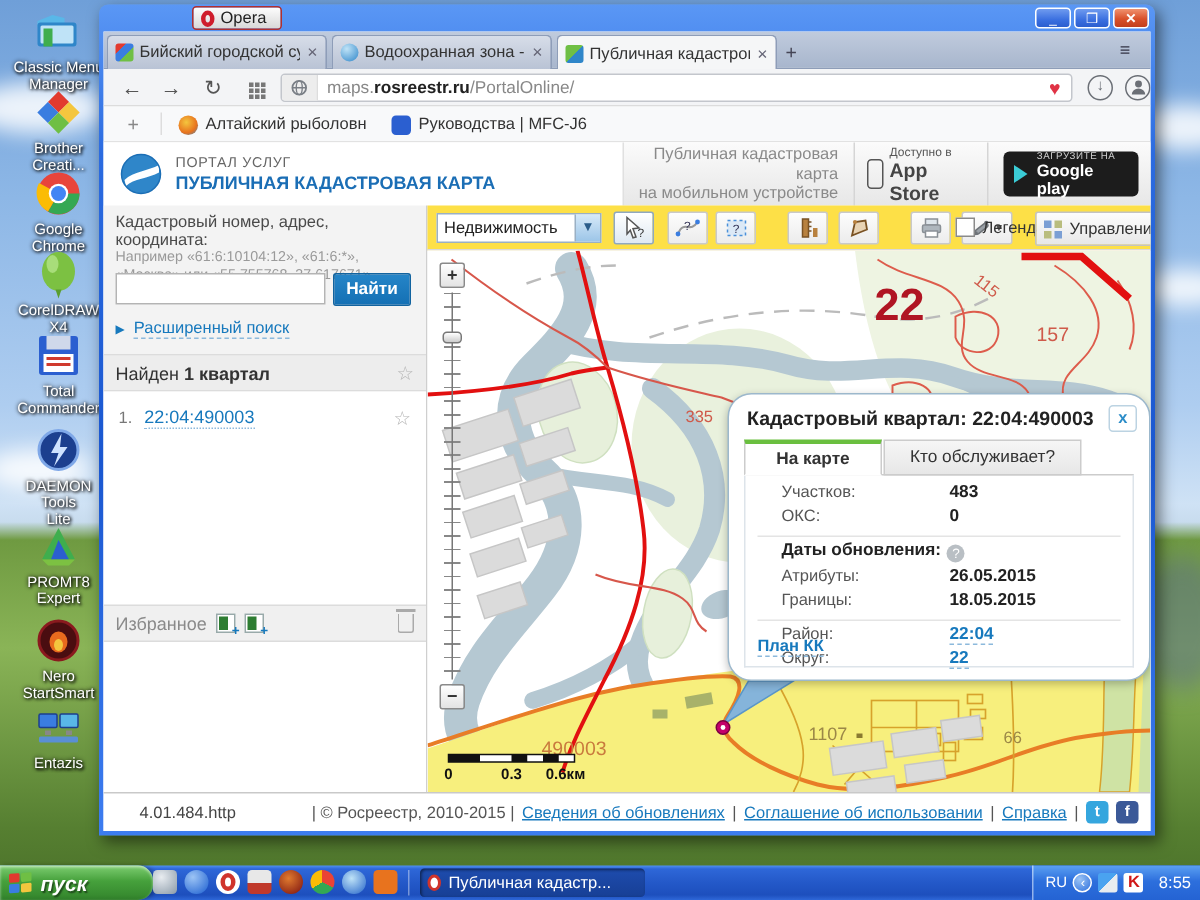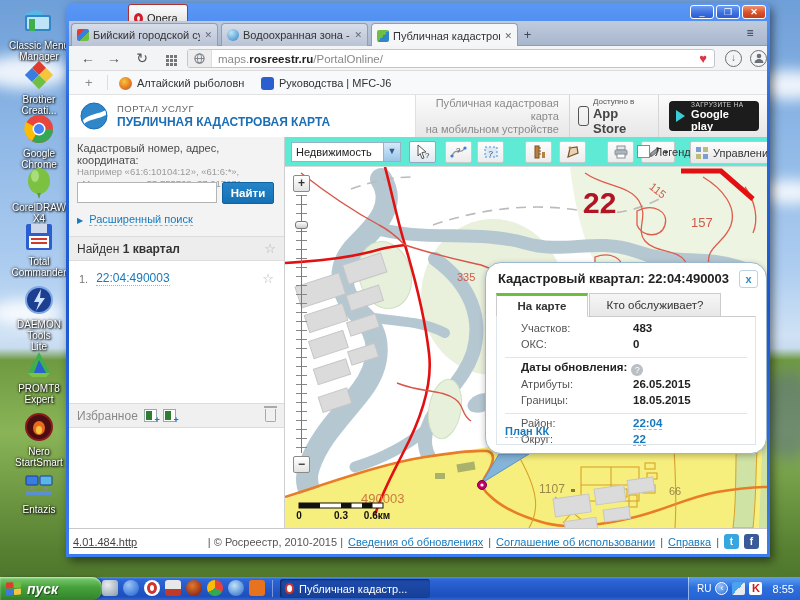--- a/index.html
+++ b/index.html
@@ -15,21 +15,21 @@
   
   .dicon { position:absolute; left:6px; width:66px; text-align:center; cursor:default; }
   .dicon .ic { width:34px; height:34px; margin:0 auto; display:block; }
   .dicon .lbl { margin-top:2px; font-size:10px; line-height:11px; color:#fff; text-shadow:1px 1px 2px #000, 0 0 3px #000; white-space:pre-line; }
 
   
   .win { position:absolute; left:66px; top:3px; width:704px; height:554px;
     background:linear-gradient(180deg,#5a97f5 0%,#2b6be0 18%,#1a57d0 55%,#3d7df0 100%);
     border-radius:6px 6px 0 0; box-shadow:3px 4px 10px rgba(0,0,0,.5); }
   .titlebar { position:absolute; left:0; top:0; right:0; height:18px; }
-  .opera-btn { position:absolute; left:62px; top:1px; height:28px; padding:1px 9px 1px 5px;
+  .opera-btn { position:absolute; left:62px; top:1px; height:16px; padding:1px 9px 1px 5px;
     background:linear-gradient(180deg,#fdfdfd,#d8d8d8); border:1px solid #b03030; border-radius:3px;
     font-size:11px; color:#222; display:flex; align-items:center; gap:4px; }
   .opera-o { width:9px; height:11px; border:3px solid #cf1d2c; border-radius:50%; }
   .winbtns { position:absolute; right:4px; top:2px; display:flex; gap:2px; }
   .wbtn { width:24px; height:14px; border:1px solid #fff; border-radius:3px; color:#fff;
     font-size:9px; line-height:12px; text-align:center;
     background:linear-gradient(180deg,#6f9bef,#3a6fe0 60%,#2b5ecf); }
   .wbtn.close { background:linear-gradient(180deg,#f0926f,#d9512a 55%,#c23f1d); font-weight:bold; }
   .win-inner { position:absolute; left:3px; right:3px; top:18px; bottom:3px; background:#fff; overflow:hidden; }
 
@@ -109,21 +109,21 @@
   .fav-head .ft { font-size:12px; color:#8a8a8a; }
   .xlico { width:13px; height:13px; position:relative; background:#fff; border:1px solid #9aa; }
   .xlico::before { content:""; position:absolute; inset:1px 4px 1px 1px; background:#2e7d32; }
   .xlico::after { content:"+"; position:absolute; right:-4px; bottom:-4px; font-size:9px; font-weight:bold; color:#1779bd; }
   .trash { margin-left:auto; width:11px; height:13px; border:1px solid #aaa; border-top:none; border-radius:0 0 2px 2px; position:relative; }
   .trash::before { content:""; position:absolute; left:-2px; top:-3px; right:-2px; height:2px; background:#aaa; }
   .fav-body { height:100px; background:#fff; }
 
   
   .map-col { position:absolute; left:216px; top:42px; right:0; bottom:26px; }
-  .map-toolbar { position:absolute; left:0; top:0; right:0; height:30px; background:#5eead4; border-bottom:1px solid #d9d9d9; overflow:hidden; }
+  .map-toolbar { position:absolute; left:0; top:0; right:0; height:30px; background:#fde047; border-bottom:1px solid #d9d9d9; overflow:hidden; }
   .layer-sel { position:absolute; left:6px; top:5px; width:110px; height:20px; border:1px solid #9ab0c4; background:#fff;
     font-size:11px; color:#222; display:flex; align-items:center; }
   .layer-sel .txt { flex:1; padding-left:4px; }
   .layer-sel .arr { width:17px; height:18px; background:linear-gradient(180deg,#d6e9f8,#9cc5e8); border-left:1px solid #9ab0c4;
     color:#2a5c8a; font-size:9px; text-align:center; line-height:17px; }
   .tbtn { position:absolute; top:4px; width:27px; height:22px; border:1px solid #c9c9c9; border-radius:2px;
     background:linear-gradient(180deg,#fdfdfd,#ececec); display:flex; align-items:center; justify-content:center; }
   .tbtn.sel { border-color:#8fa8c0; background:linear-gradient(180deg,#fff,#dfe9f2); }
   .legend-wrap { position:absolute; left:352px; top:8px; display:flex; align-items:center; gap:5px; font-size:11px; color:#333; }
   .cbx { width:13px; height:13px; border:1px solid #8a8a8a; background:#fff; }
@@ -160,21 +160,21 @@
   .prow .pv.link { color:#1779bd; border-bottom:1px dashed #8cb9dc; font-size:11.5px; }
   .pdiv { position:absolute; left:8px; right:8px; border-top:1px solid #e4e4e4; }
   .pdates { font-weight:bold; color:#222; font-size:11.5px; }
   .phelp { display:inline-block; width:12px; height:12px; border-radius:50%; background:#b9bfc4; color:#fff;
     font-size:9px; text-align:center; line-height:12px; margin-left:4px; vertical-align:-2px; }
   .pplan { position:absolute; left:8px; bottom:6px; color:#1779bd; font-weight:bold; border-bottom:1px dashed #8cb9dc; }
 
   
   .site-footer { position:absolute; left:0; bottom:0; right:0; height:26px; background:#fff; border-top:1px solid #c9c9c9;
     display:flex; align-items:center; font-size:11px; color:#555; }
-  .f-ver { margin-left:4px; color:#444;text-decoration:underline; }
+  .f-ver { margin-left:24px; color:#444; }
   .f-right { margin-left:auto; margin-right:8px; display:flex; align-items:center; gap:5px; }
   .f-link { color:#1779bd; text-decoration:underline; }
   .soc { width:15px; height:15px; border-radius:3px; color:#fff; font-size:10px; font-weight:bold; text-align:center; line-height:15px; }
   .soc.tw { background:#35a6de; } .soc.fb { background:#3b5998; }
 
   
   .taskbar { position:absolute; left:0; bottom:0; width:800px; height:23px;
     background:linear-gradient(180deg,#4f91f0 0%,#2e67d8 10%,#2459c9 48%,#1d4fbd 85%,#2e67d8 100%); z-index:50; }
   .startbtn { position:absolute; left:0; top:0; width:102px; height:23px; border-radius:0 10px 10px 0;
     background:linear-gradient(180deg,#7ece71,#46a13c 45%,#388c30 85%,#2f7d29);

